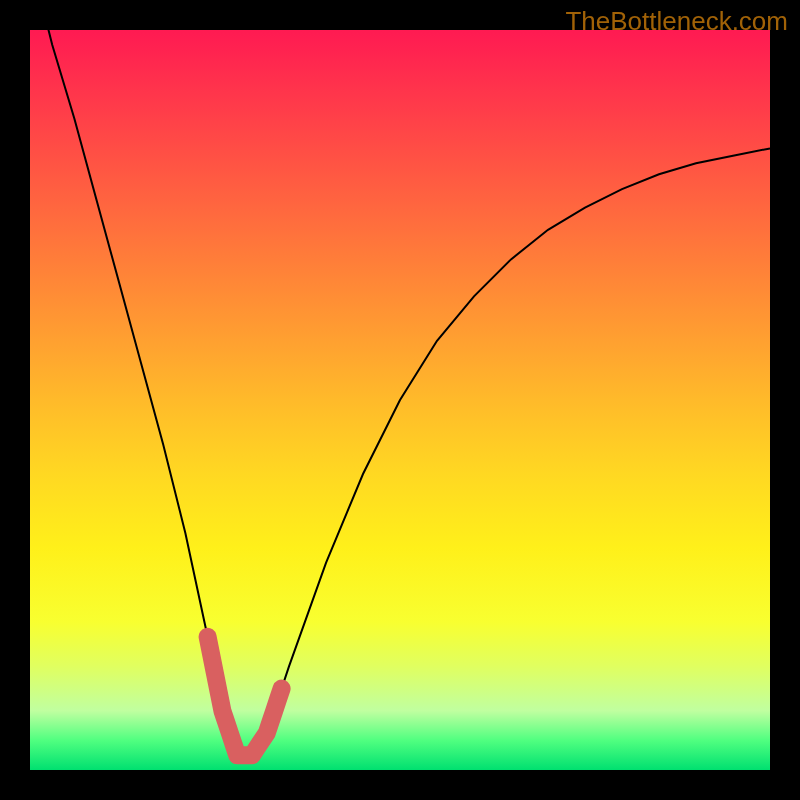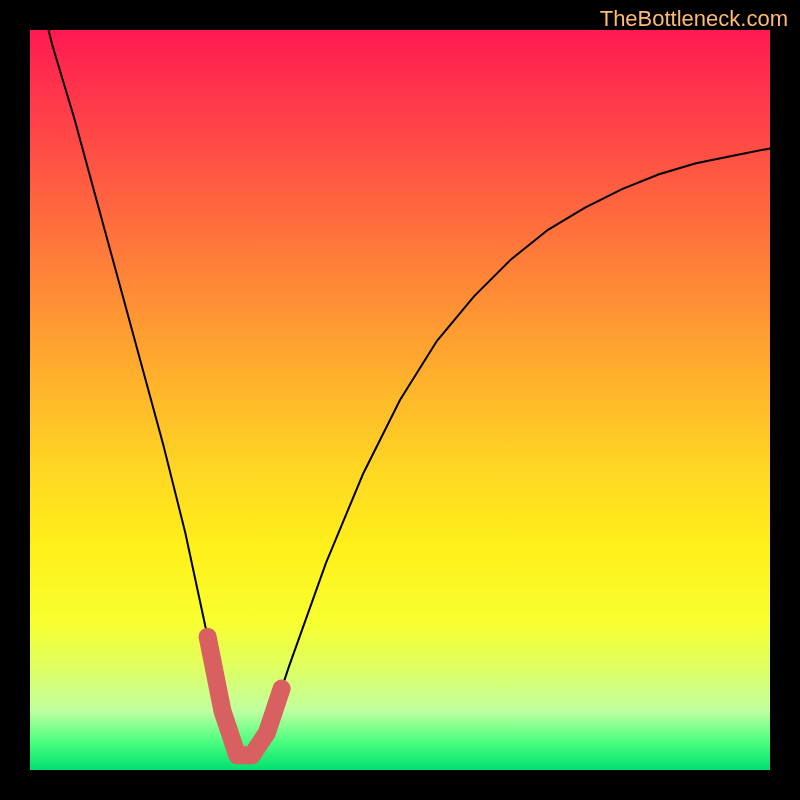--- a/index.html
+++ b/index.html
@@ -8,22 +8,22 @@
     height: 800px;
     background: #000;
     position: relative;
     font-family: Arial, sans-serif;
     overflow: hidden;
   }
   .watermark {
     position: absolute;
     top: 6px;
     right: 12px;
-    color: #fdba74;
-    font-size: 22px;
+    color: #a16207;
+    font-size: 26px;
     font-weight: 500;
     z-index: 10;
   }
   .plot-area {
     position: absolute;
     left: 30px;
     top: 30px;
     width: 740px;
     height: 740px;
     background: linear-gradient(to bottom,

